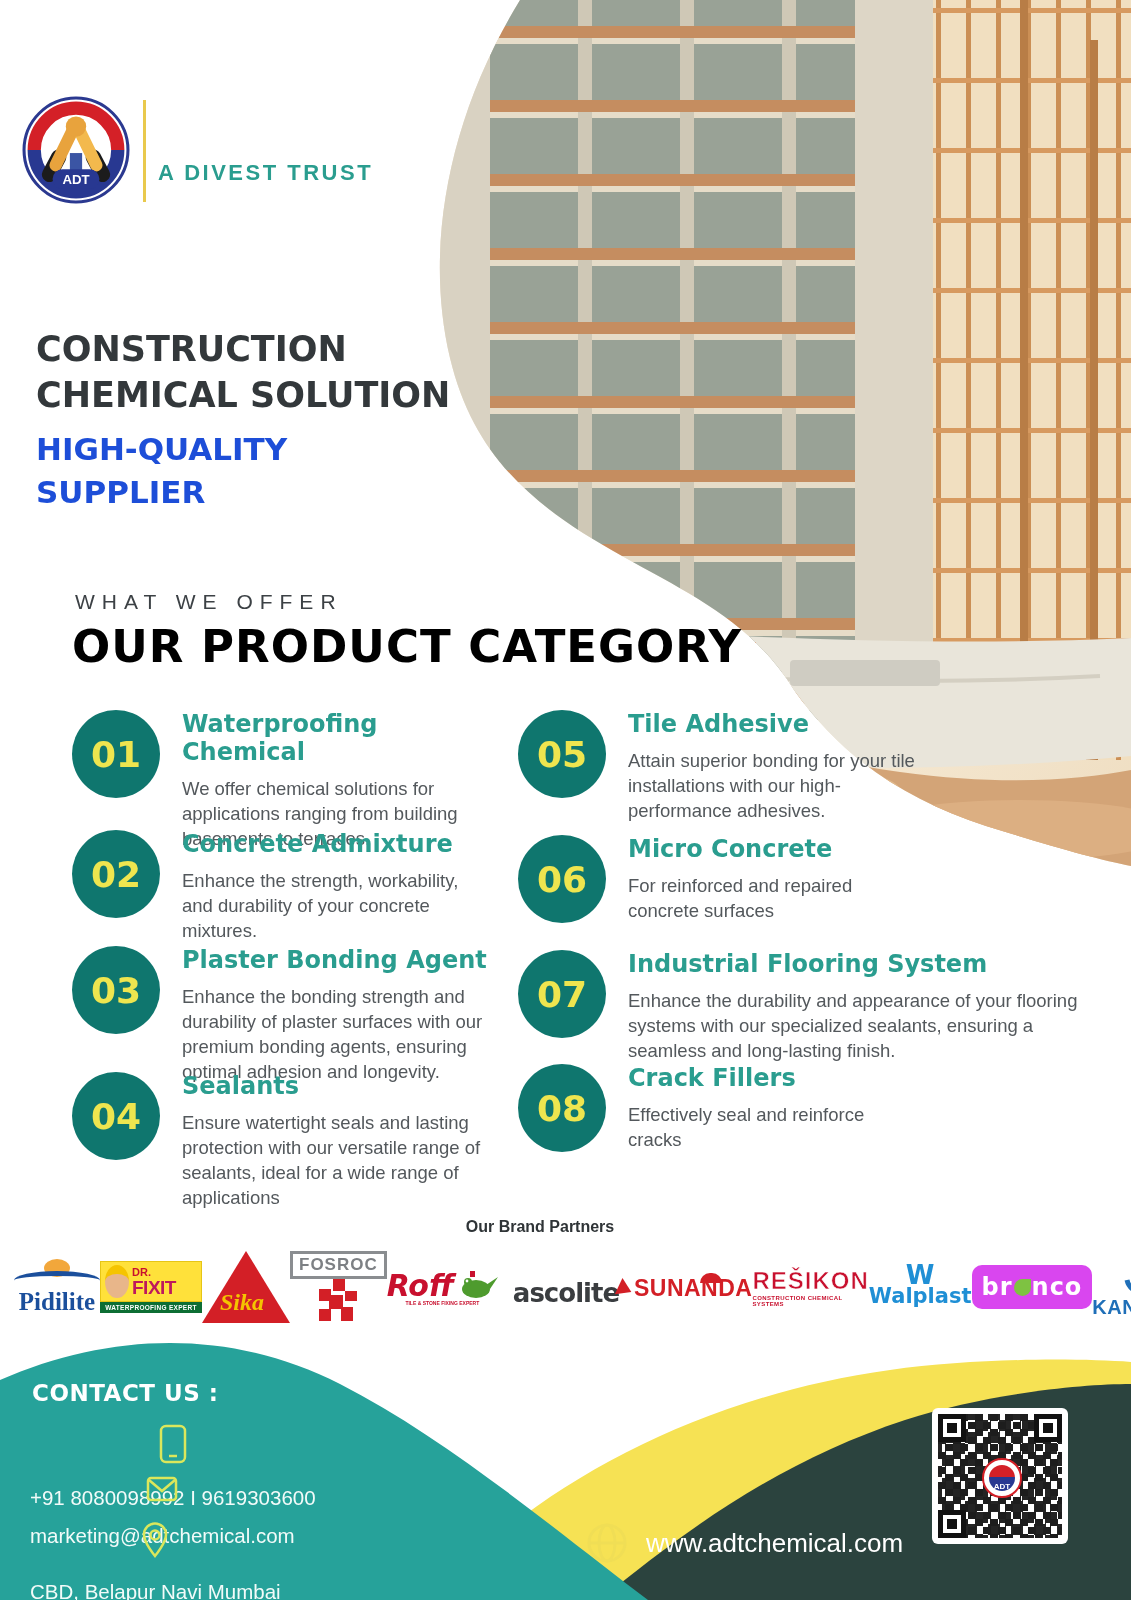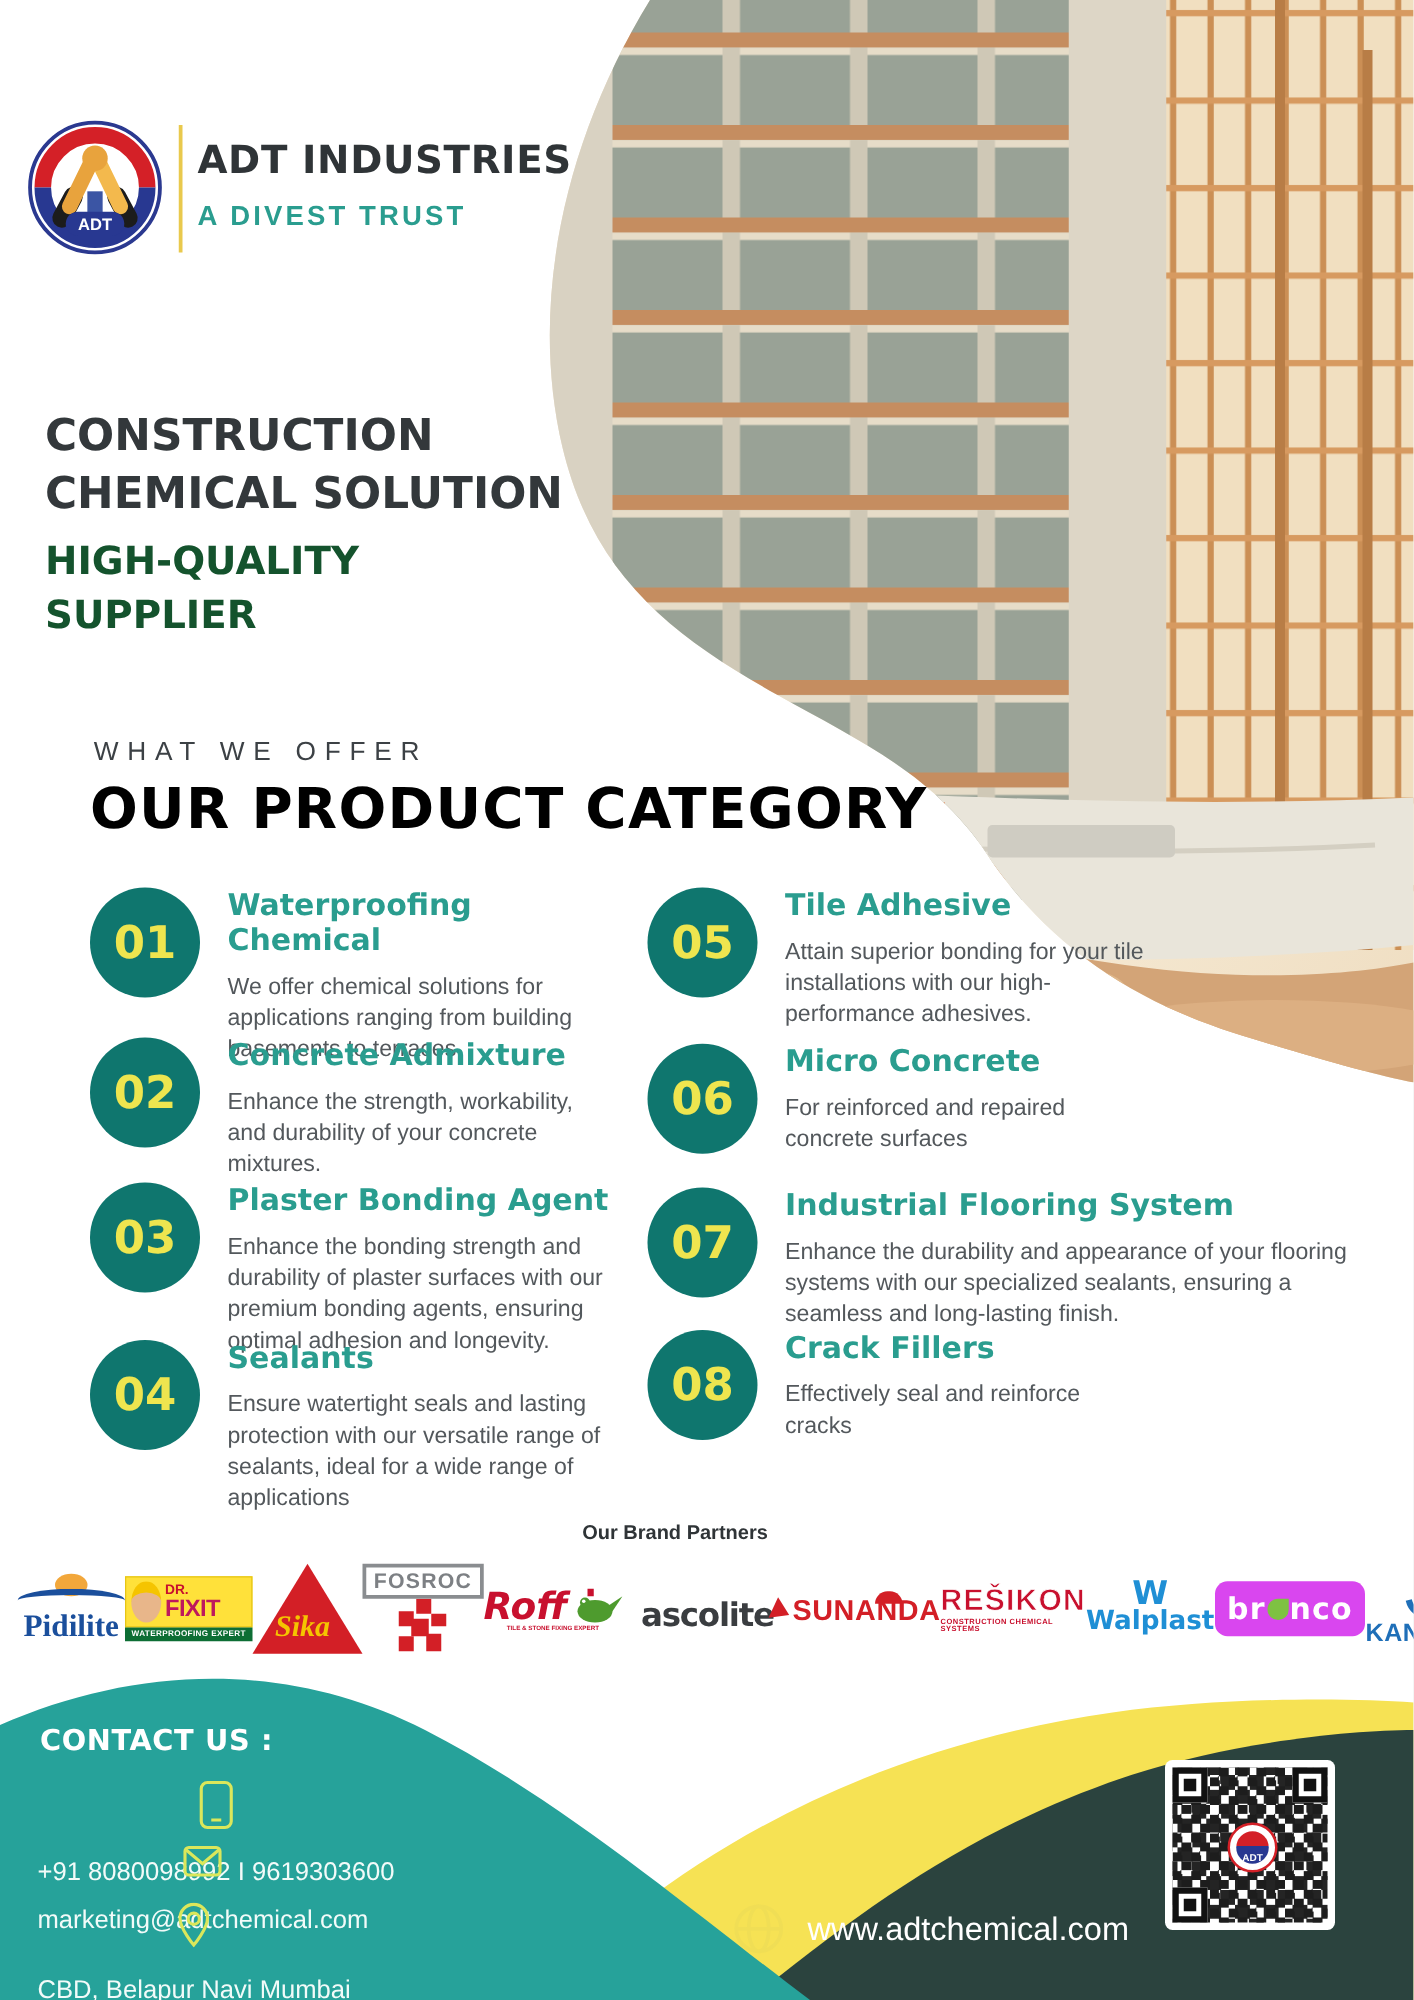--- a/index.html
+++ b/index.html
@@ -8,21 +8,21 @@
   .abs{position:absolute;}
 
   
   .logo-wrap{left:22px;top:96px;width:108px;height:108px;}
   .brand-divider{left:143px;top:100px;width:3px;height:102px;background:#e9c94d;}
   .brand-name{left:158px;top:110px;font-family:"DejaVu Sans",sans-serif;font-size:31px;font-weight:800;color:#2f3437;letter-spacing:.5px;}
   .brand-tagline{left:158px;top:160px;font-size:22px;font-weight:600;color:#2a9d8f;letter-spacing:2.5px;}
 
   
   .hero-title{left:36px;top:326px;font-family:"DejaVu Sans",sans-serif;font-size:35px;line-height:46px;font-weight:800;color:#33383b;}
-  .hero-sub{left:36px;top:428px;font-family:"DejaVu Sans",sans-serif;font-size:31px;line-height:43px;font-weight:800;color:#14532d;}
+  .hero-sub{left:36px;top:428px;font-family:"DejaVu Sans",sans-serif;font-size:31px;line-height:43px;font-weight:800;color:#1d4ed8;}
   .kicker{left:75px;top:590px;font-size:21px;letter-spacing:7px;color:#3c4145;font-weight:500;}
   .section-title{left:72px;top:620px;font-family:"DejaVu Sans",sans-serif;font-size:45px;font-weight:800;color:#000000;letter-spacing:1px;}
 
   
   .item{display:flex;gap:22px;align-items:flex-start;}
   .num-circle{flex:0 0 88px;width:88px;height:88px;border-radius:50%;background:#0f766e;
       display:flex;align-items:center;justify-content:center;
       font-family:"DejaVu Sans",sans-serif;font-size:36px;font-weight:800;color:#eee54f;}
   .item-title{font-family:"DejaVu Sans",sans-serif;font-size:24px;font-weight:800;color:#2a9d8f;margin:0 0 10px 0;}
   .item-desc{font-size:18.5px;line-height:1.36;color:#53585c;margin:0;}
@@ -130,21 +130,20 @@
     <line x1="27" y1="77" x2="36" y2="60" stroke="#1c1c1c" stroke-width="15" stroke-linecap="round"></line>
     <line x1="79" y1="77" x2="70" y2="60" stroke="#1c1c1c" stroke-width="15" stroke-linecap="round"></line>
     <line x1="33" y1="68" x2="50" y2="33" stroke="#e8a33d" stroke-width="12" stroke-linecap="round"></line>
     <line x1="73" y1="68" x2="56" y2="33" stroke="#f3b94d" stroke-width="12" stroke-linecap="round"></line>
     <circle cx="53" cy="30" r="10" fill="#e8a33d"></circle>
     <rect x="47" y="56" width="12" height="18" fill="#3b55a4"></rect>
     <rect x="30" y="72" width="46" height="19" rx="9.5" fill="#283891"></rect>
     <text x="53" y="86" text-anchor="middle" font-size="13" font-weight="bold" fill="#ffffff">ADT</text>
   </svg>
   <div class="abs brand-divider"></div>
-  <div class="abs brand-name">ADT INDUSTRIES</div>
   <div class="abs brand-tagline">A DIVEST TRUST</div>
 
   <div class="abs hero-title">
     <div>CONSTRUCTION</div>
     <div>CHEMICAL SOLUTION</div>
   </div>
   <div class="abs hero-sub">
     <div>HIGH-QUALITY</div>
     <div>SUPPLIER</div>
   </div>

